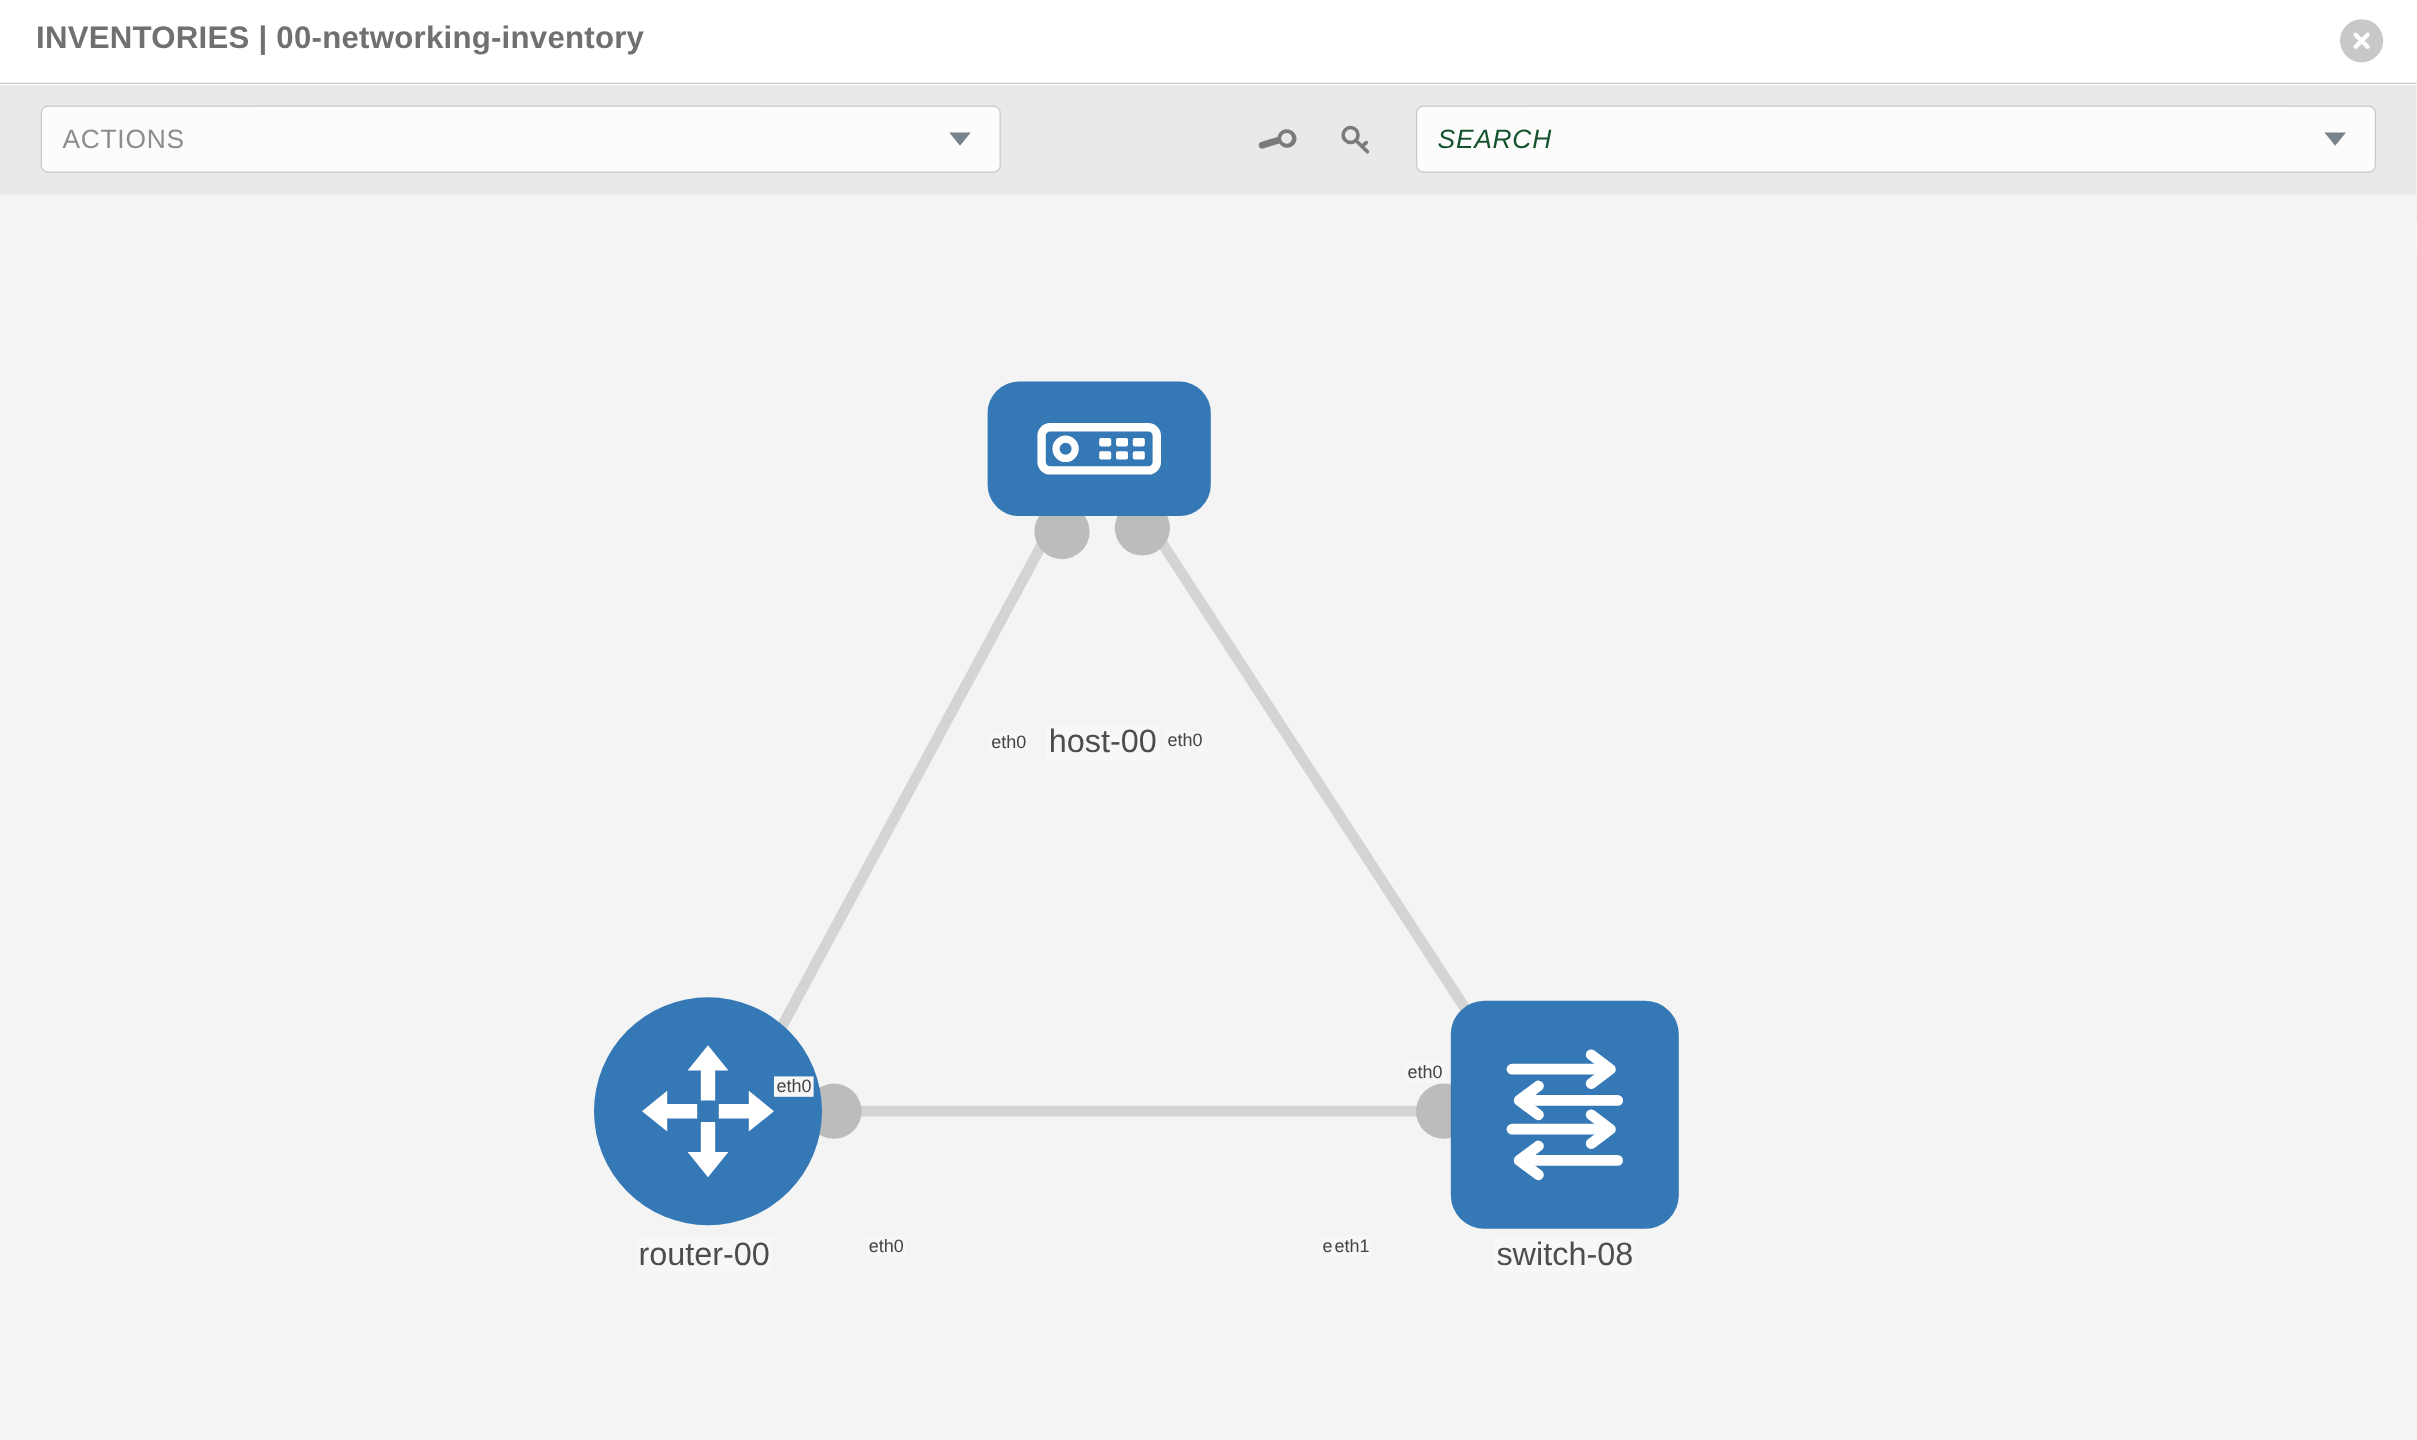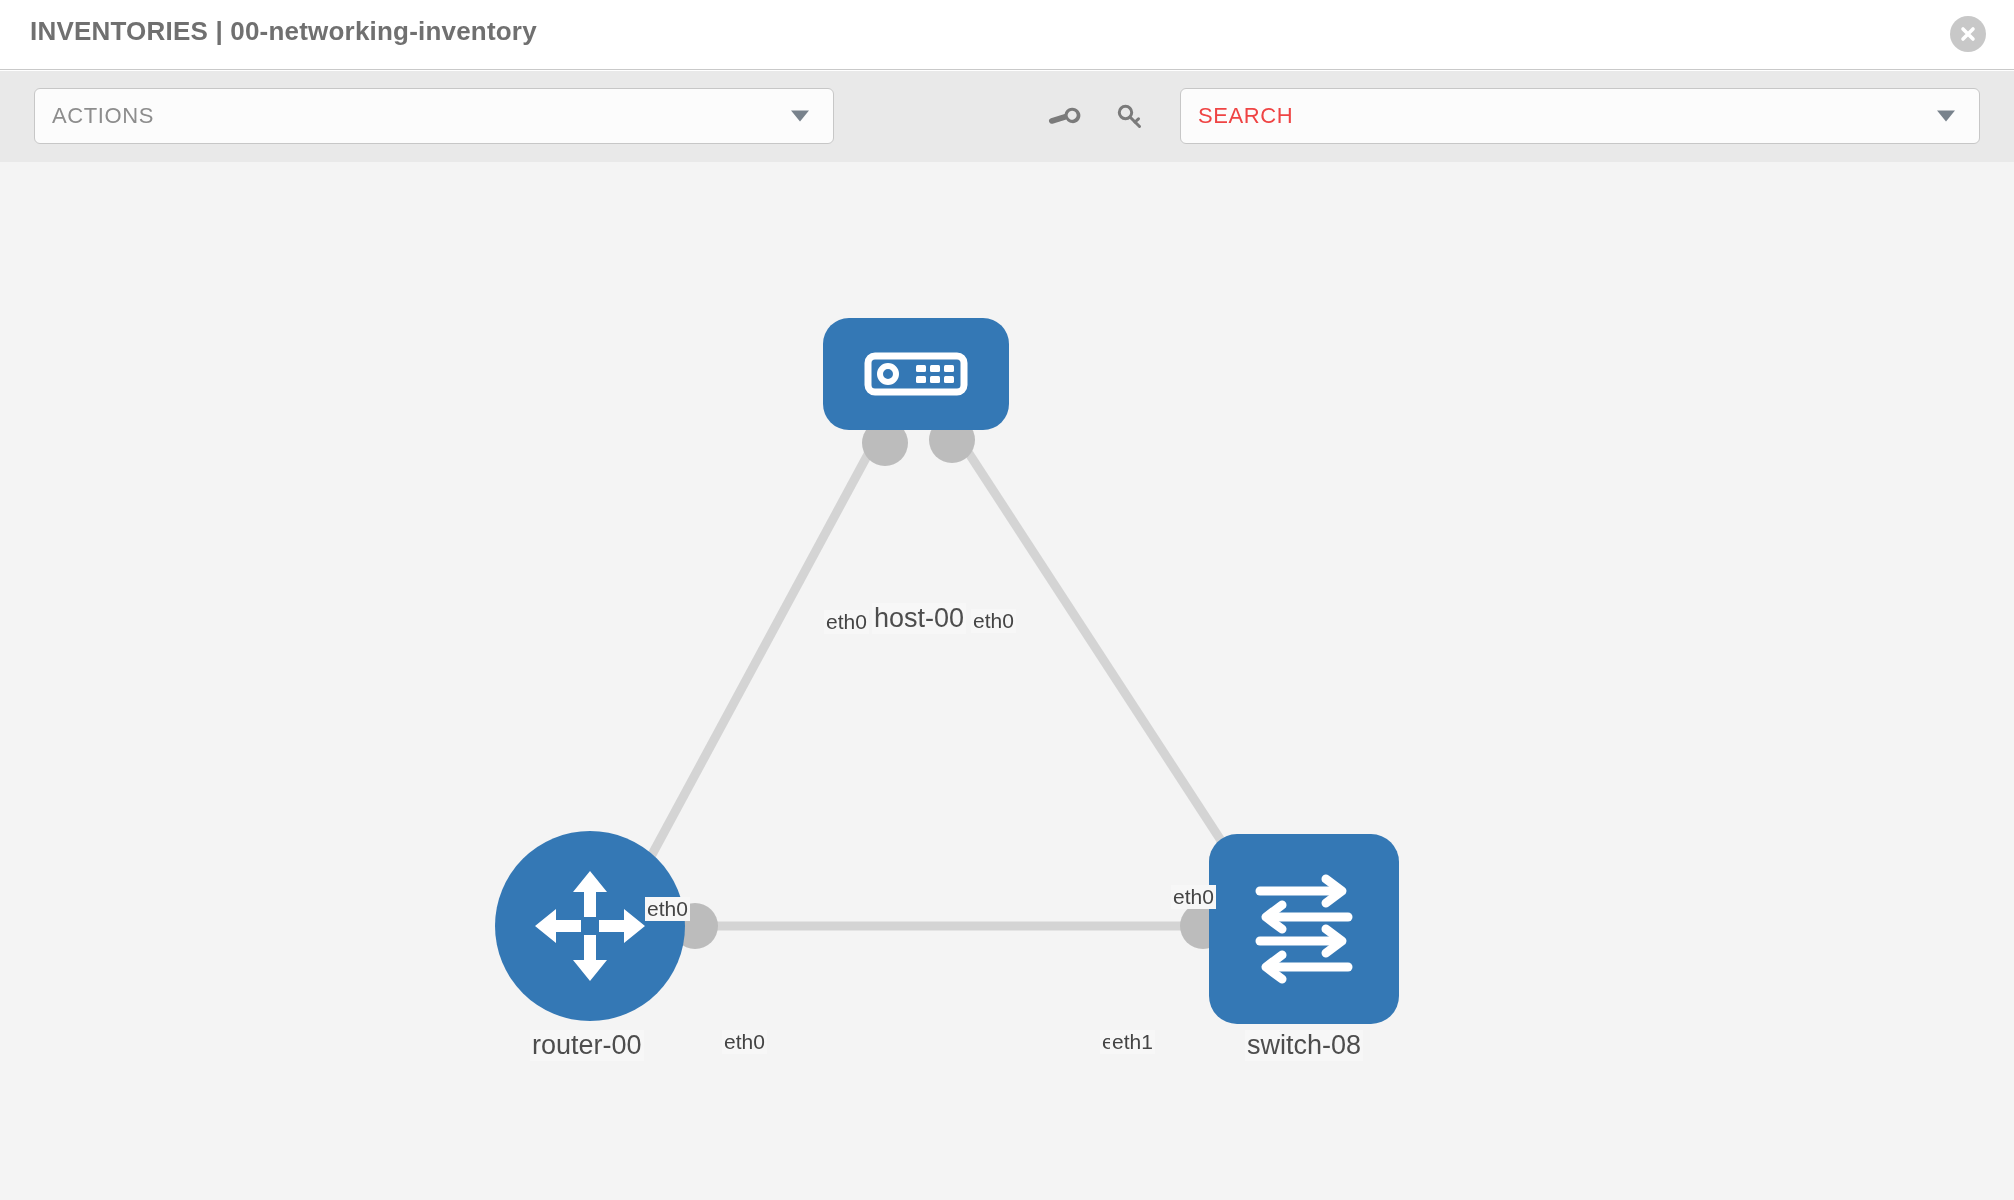--- a/index.html
+++ b/index.html
@@ -66,21 +66,21 @@
 
   .search-box {
     position: absolute; left: 1180px; top: 17px;
     width: 800px; height: 56px;
     background: #fcfcfc;
     border: 1px solid #c7c7c7; border-radius: 6px;
     display: flex; align-items: center;
     cursor: text;
   }
   .search-placeholder {
-    margin-left: 17px; font-size: 22px; color: #ef4444; letter-spacing: 0.6px;
+    margin-left: 17px; font-size: 22px; color: #14532d; letter-spacing: 0.6px; font-style: italic;
   }
 
   
   .canvas {
     position: absolute; left: 0; top: 162px;
     width: 2014px; height: 1038px;
     background: #f4f4f4;
     overflow: hidden;
   }
   .topology { position: absolute; left: 0; top: 0; width: 2014px; height: 1038px; }
@@ -109,21 +109,21 @@
     white-space: nowrap;
     padding: 0 2px;
     pointer-events: none;
   }
   .lbl-host   { left: 872px; top: 441px; }
   .lbl-router { left: 530px; top: 868px; text-align: right; }
   .lbl-switch { left: 1245px; top: 868px; }
 
   .port-label {
     position: absolute;
-    font-size: 21px; color: #444;
+    font-size: 15px; color: #444;
     background: #f7f7f7;
     white-space: nowrap;
     padding: 0 2px;
     pointer-events: none;
   }
   .pl-host-left   { left: 824px; top: 448px; }
   .pl-host-right  { left: 971px; top: 447px; }
   .pl-router-up   { left: 645px; top: 735px; }
   .pl-switch-up   { left: 1171px; top: 723px; }
   .pl-router-e0   { left: 722px; top: 868px; }

